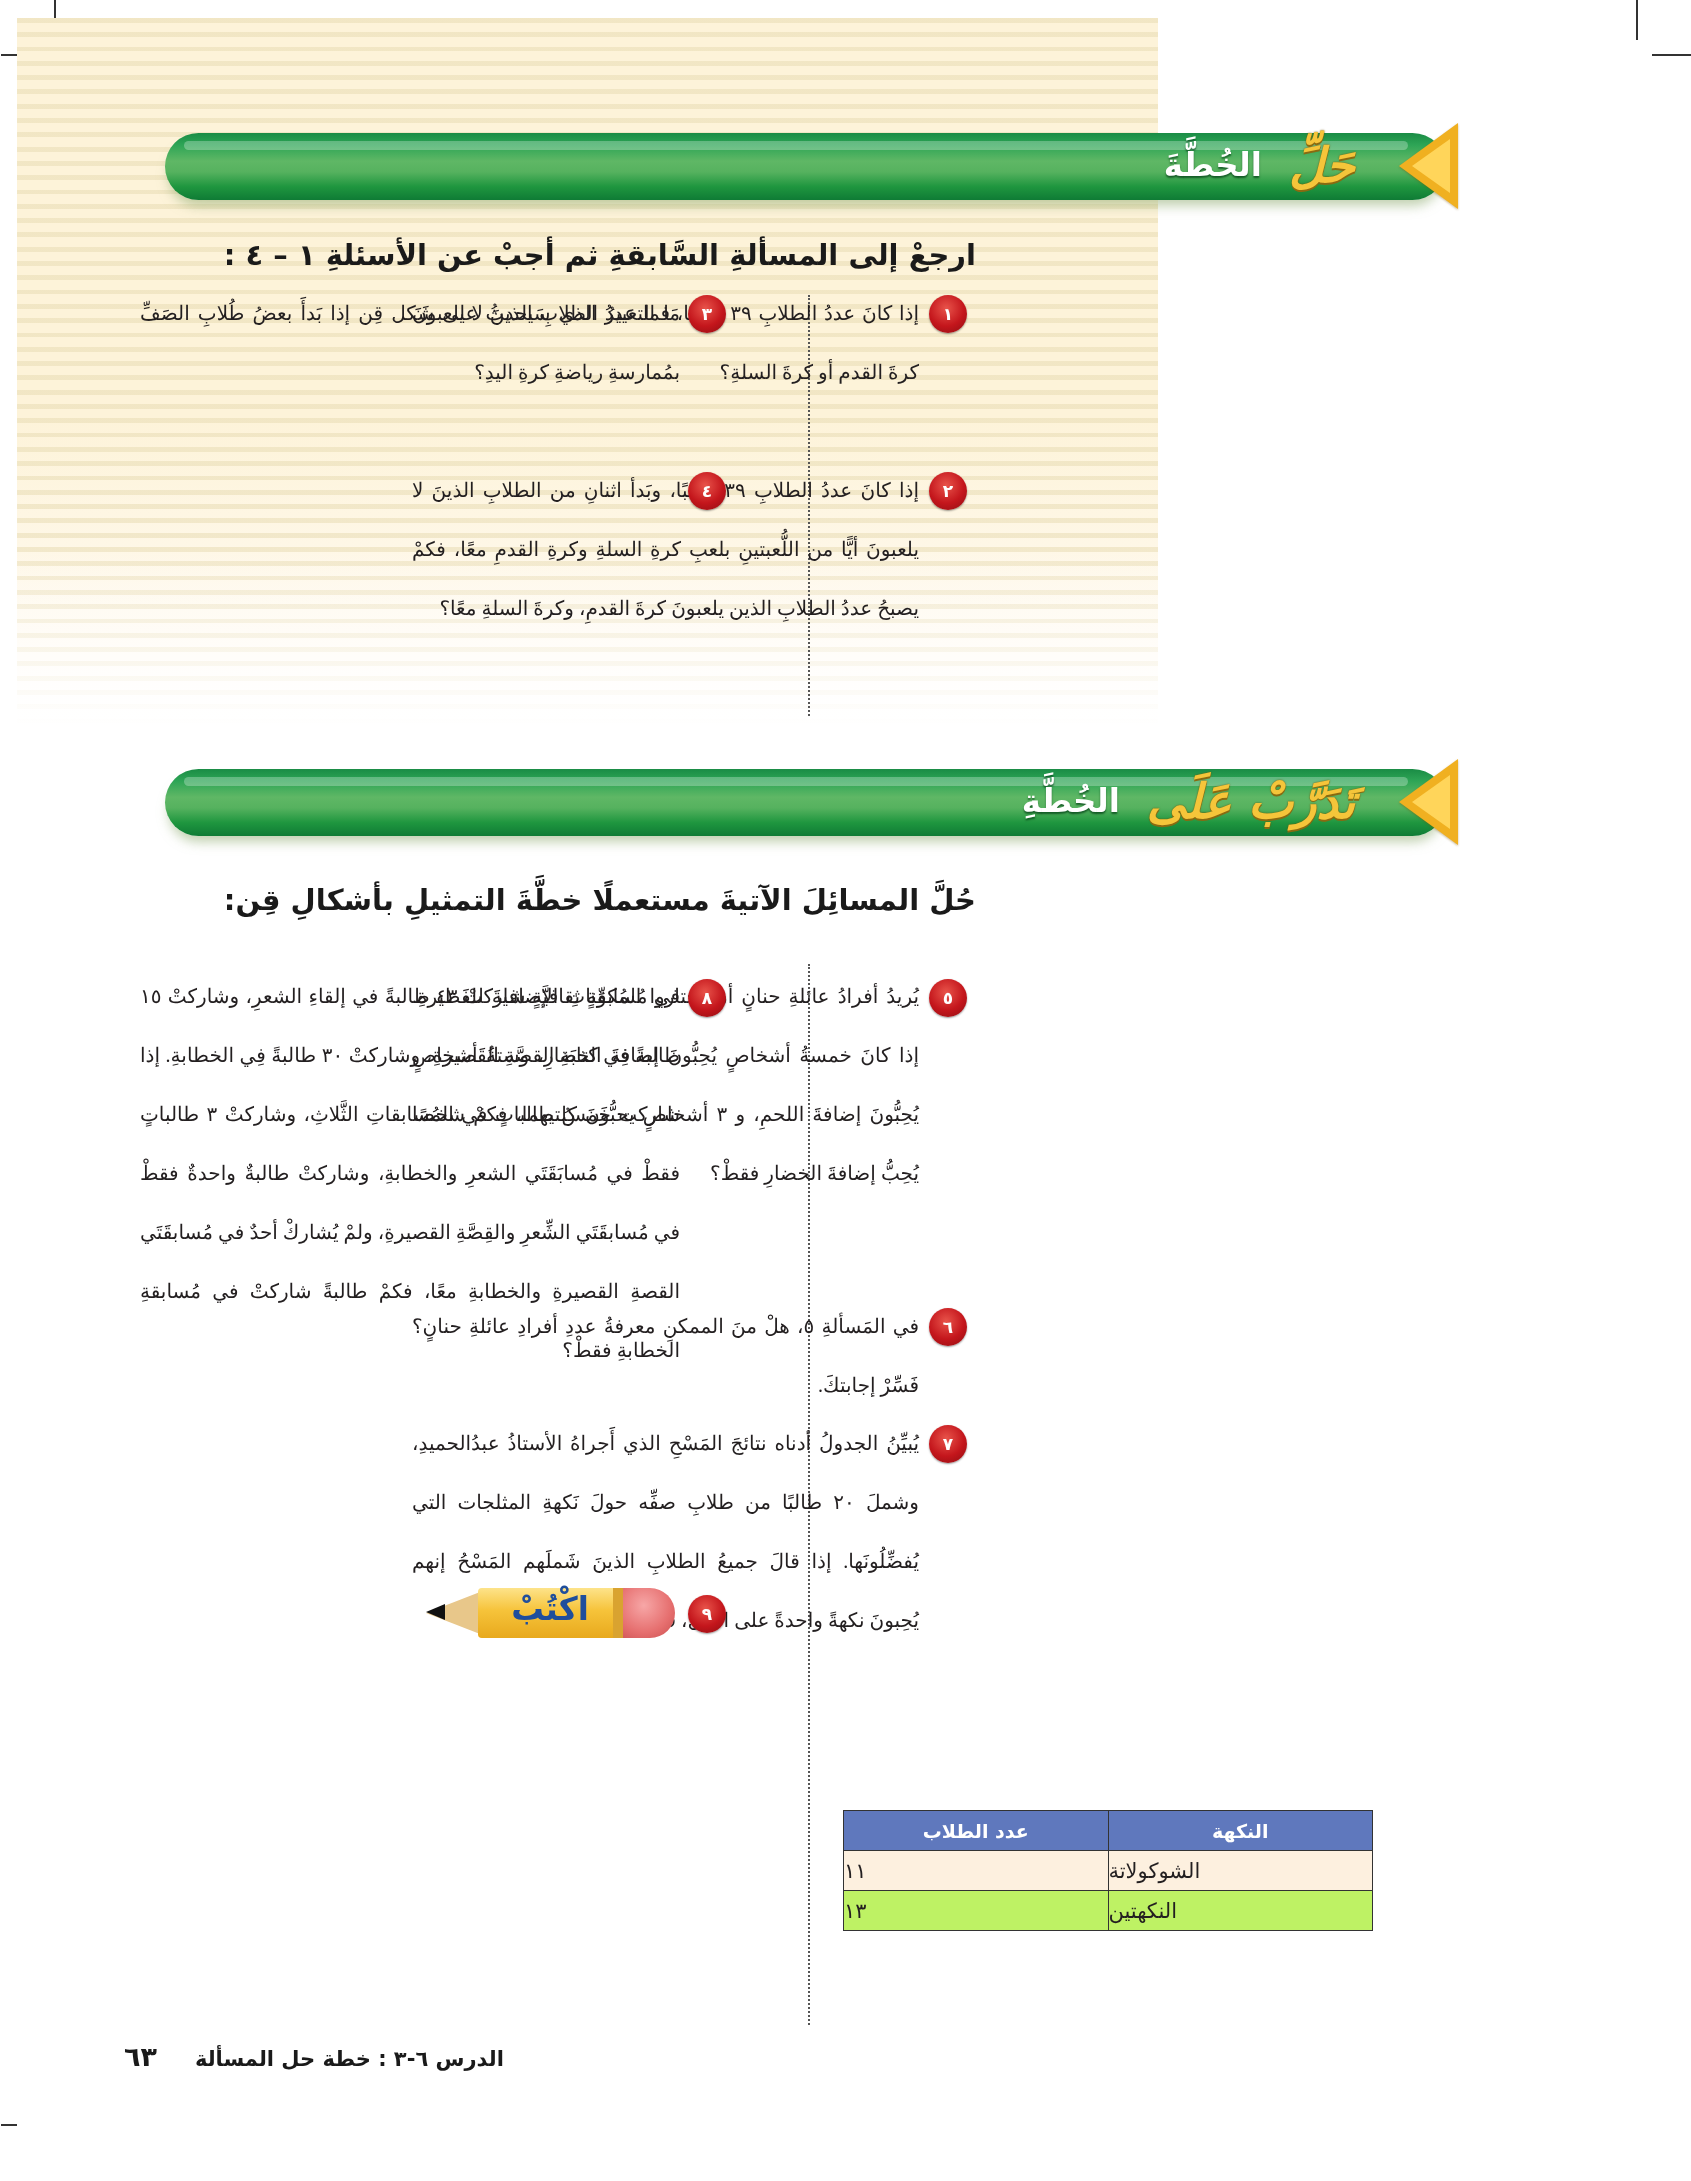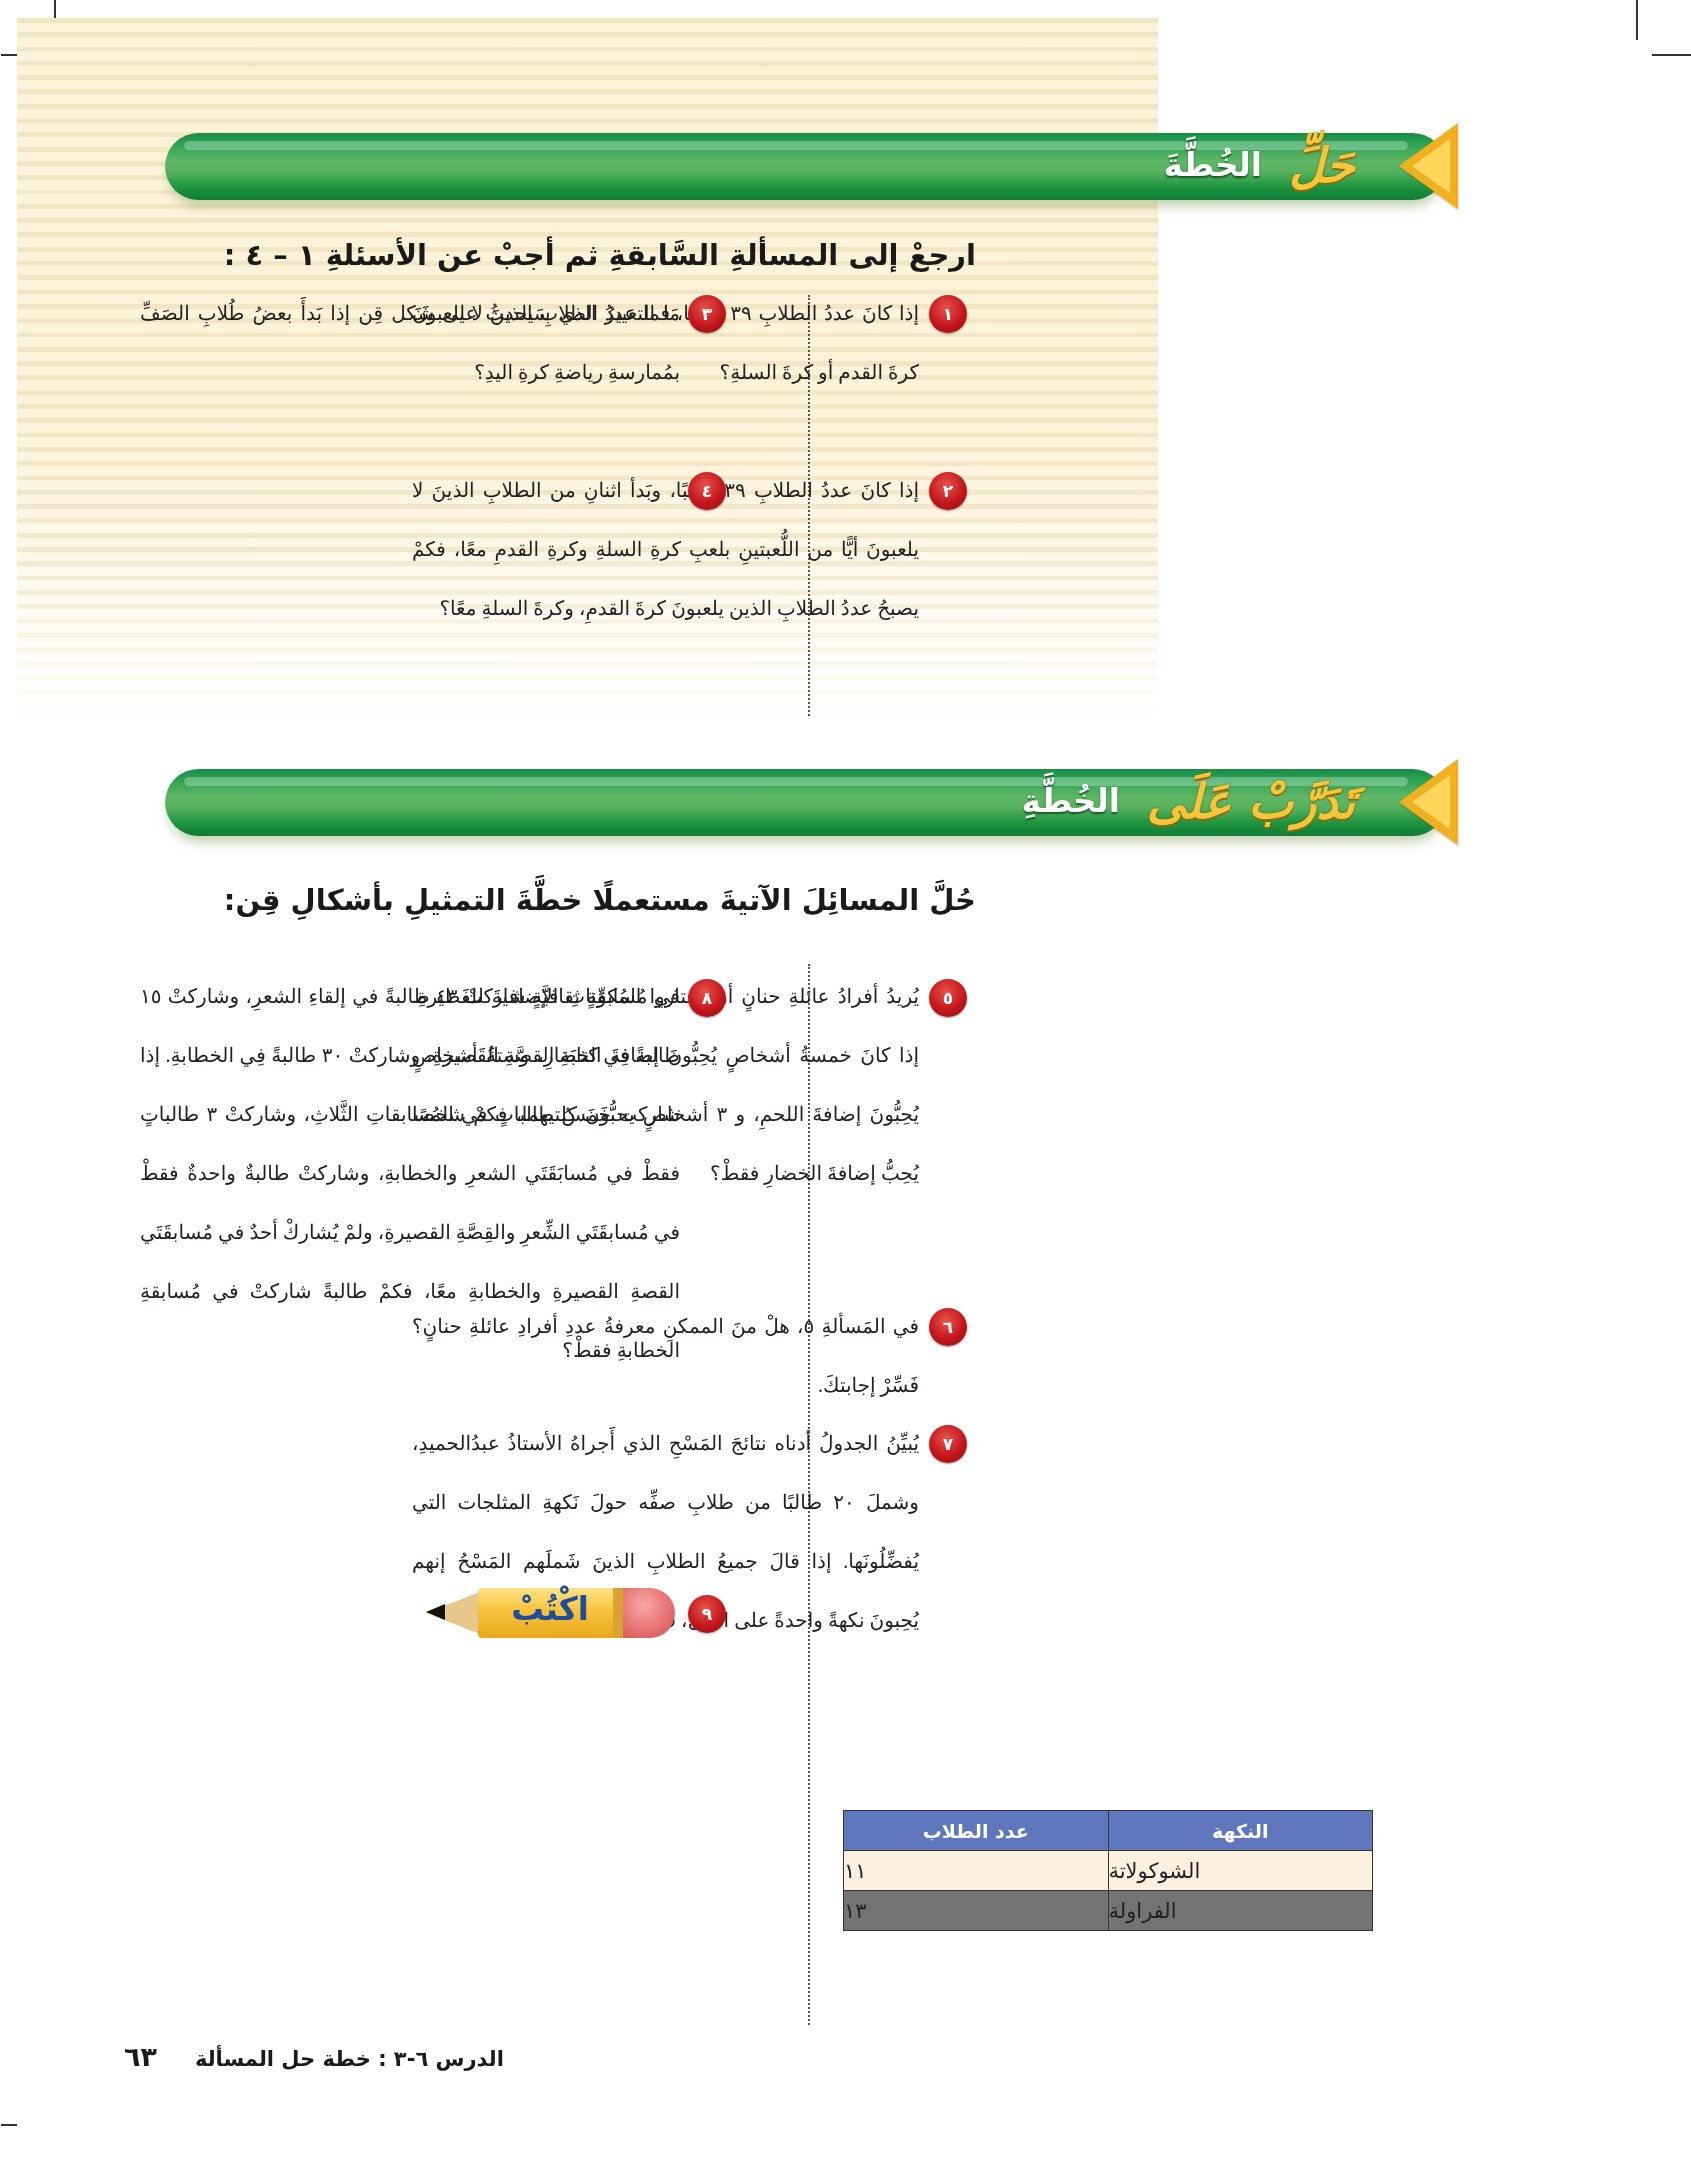--- a/index.html
+++ b/index.html
@@ -118,21 +118,21 @@
     border: 1.9px solid #333; font-family: "DejaVu Sans", sans-serif;
   }
   .flavor-table th.col {
     background: #5f78bd; color: #fff; font-size: 19px; font-weight: bold; height: 40px;
     border: 1.9px solid #333; width: 50%; font-family: "DejaVu Sans", sans-serif;
   }
   .flavor-table td {
     height: 40px; border: 1.9px solid #333; font-size: 21px; text-align: left; color: #231f20;
   }
   .flavor-table tr.alt td { background: #fdf0df; }
-  .flavor-table tr.plain td { background: #737373; }
+  .flavor-table tr.plain td { background: #bef264; }
 
   .footer {
     position: absolute; left: 124px; top: 2041px; direction: rtl; display: flex; gap: 38px; align-items: baseline;
     font-family: "DejaVu Sans", sans-serif; font-weight: bold; color: #1a1a1a;
   }
   .footer .lesson { font-size: 21px; }
   .footer .page-no { font-size: 27px; }
 </style>
 </head>
 <body>
@@ -213,21 +213,21 @@
   <tbody>
   <tr>
     <th class="col">النكهة</th>
     <th class="col">عدد الطلاب</th>
   </tr>
   <tr class="alt">
     <td>الشوكولاتة</td>
     <td>١١</td>
   </tr>
   <tr class="plain">
-    <td>الفراولة</td>
+    <td>النكهتين</td>
     <td>١٣</td>
   </tr>
 </tbody>
   </table>
 
 <div class="footer">
   <span class="lesson">الدرس ٦-٣ :  خطة حل المسألة</span>
   <span class="page-no">٦٣</span>
 </div>
 

